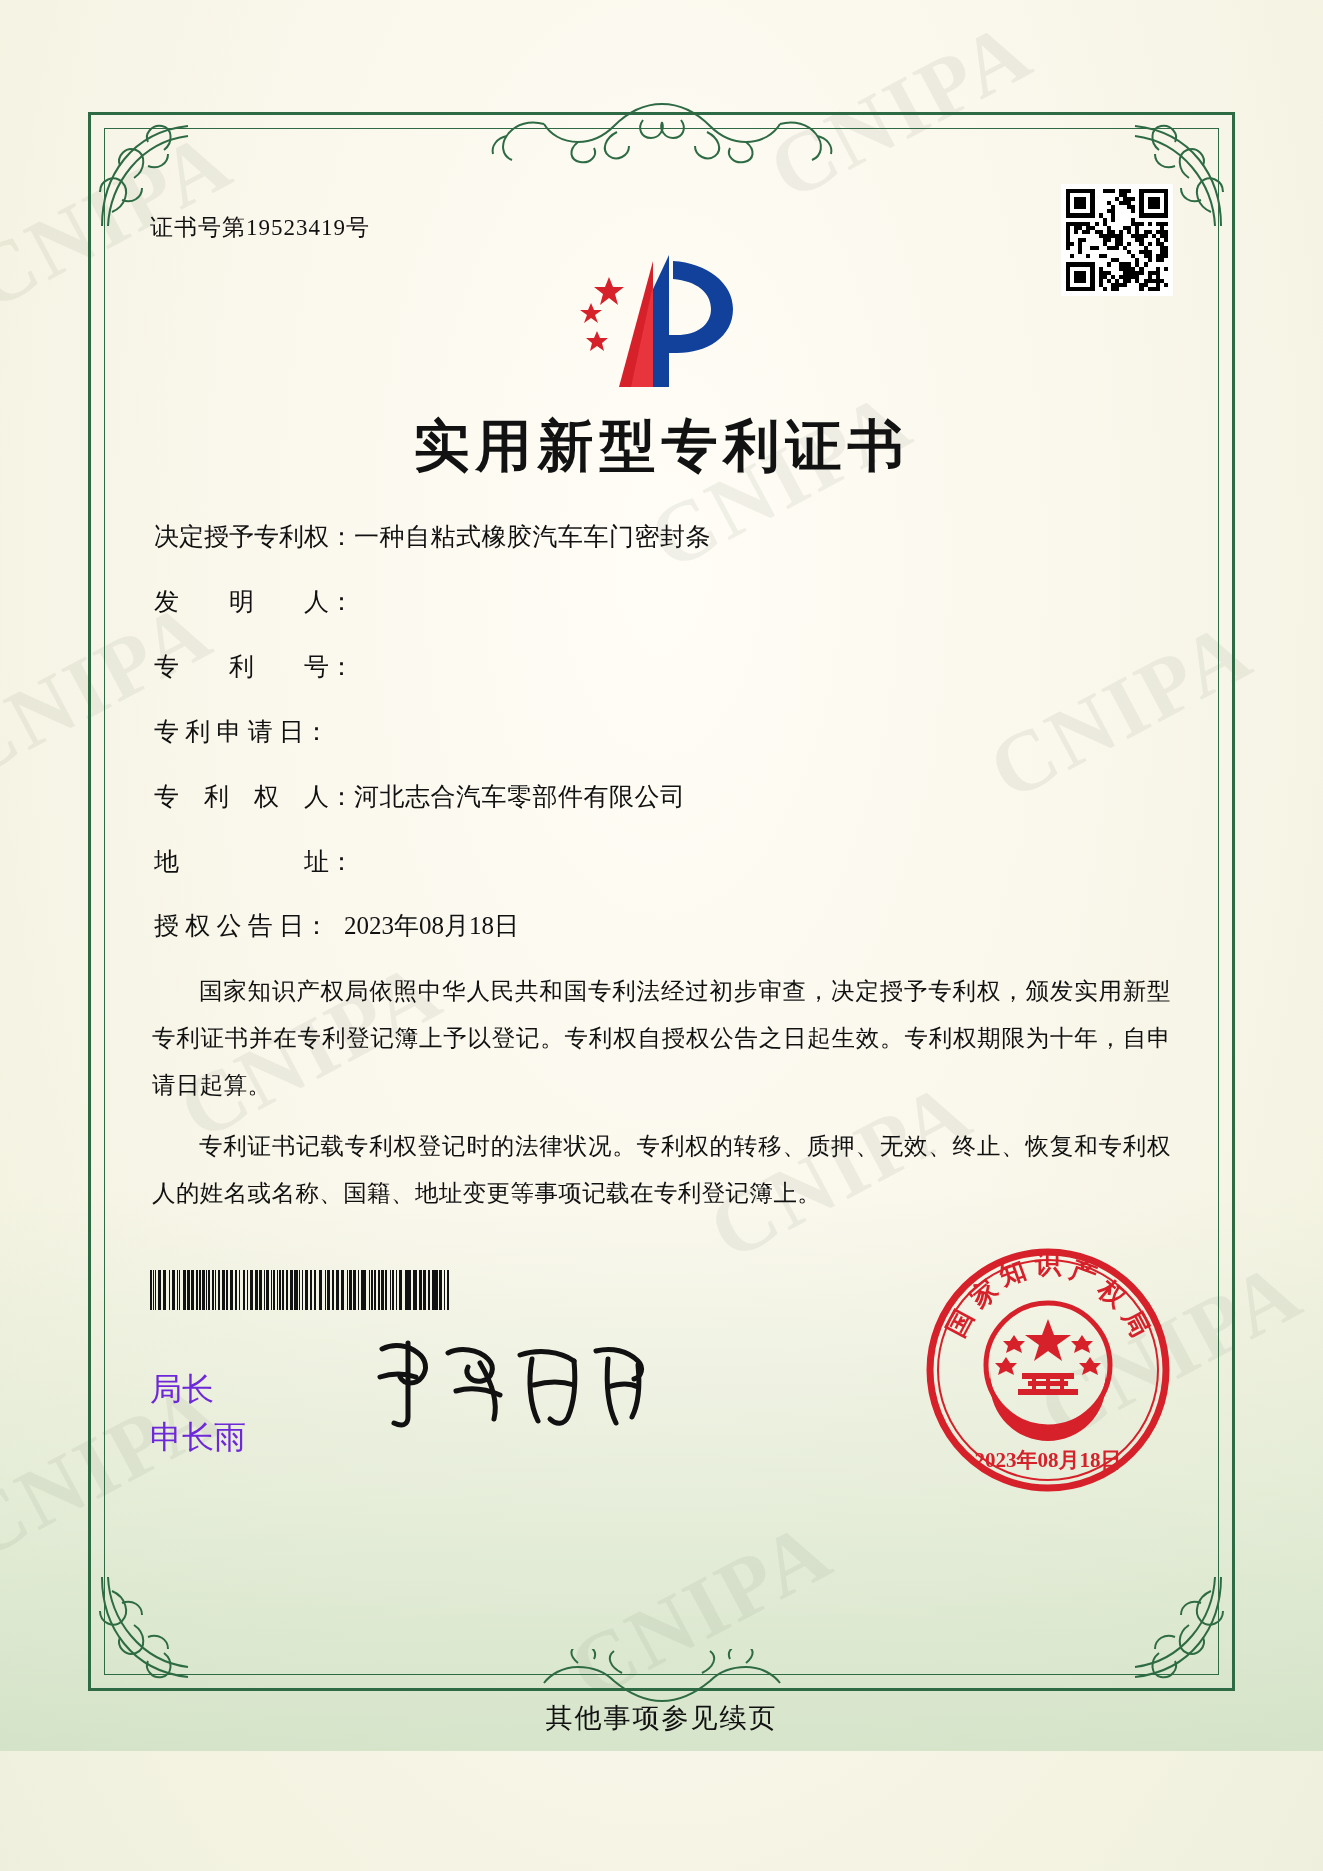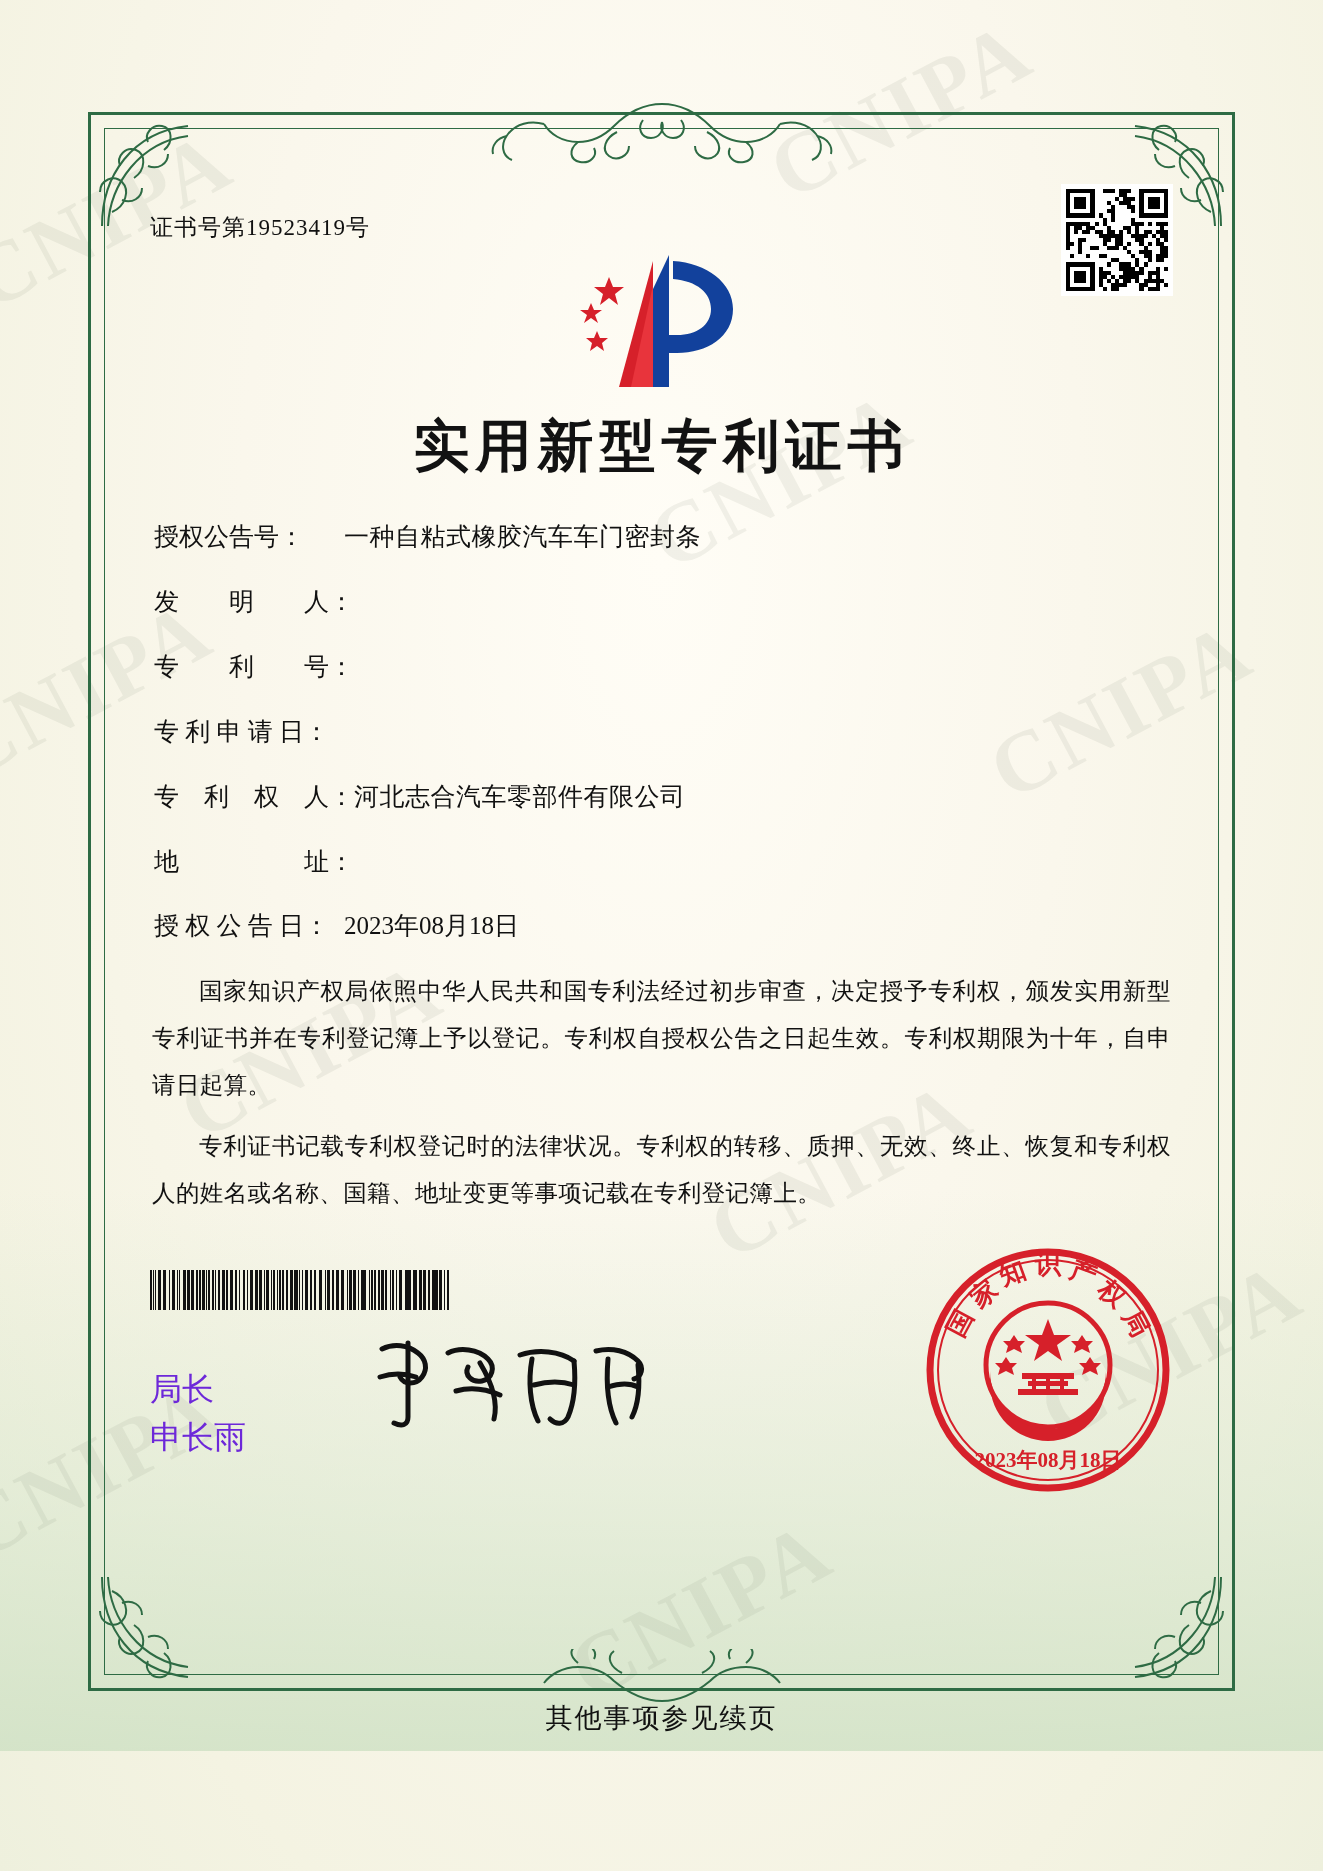--- a/index.html
+++ b/index.html
@@ -561,21 +561,21 @@
           <polygon points="34,54 37,61 45,61 38,66 41,74 34,69 27,74 30,66 23,61 31,61"></polygon>
           <polygon points="40,82 43,89 51,89 45,94 47,102 40,97 33,102 35,94 29,89 37,89"></polygon>
         </g>
       </svg>
     </div>
 
     <div class="title">实用新型专利证书</div>
 
     <div class="fields">
       <div class="field">
-        <span class="flabel">授权公告号：</span>
+        <span class="flabel">决定授予专利权：</span>
         <span class="fvalue">一种自粘式橡胶汽车车门密封条</span>
       </div>
       <div class="field">
         <span class="flabel">发　　明　　人：</span>
       </div>
       <div class="field">
         <span class="flabel">专　　利　　号：</span>
       </div>
       <div class="field">
         <span class="flabel">专 利 申 请 日：</span>

